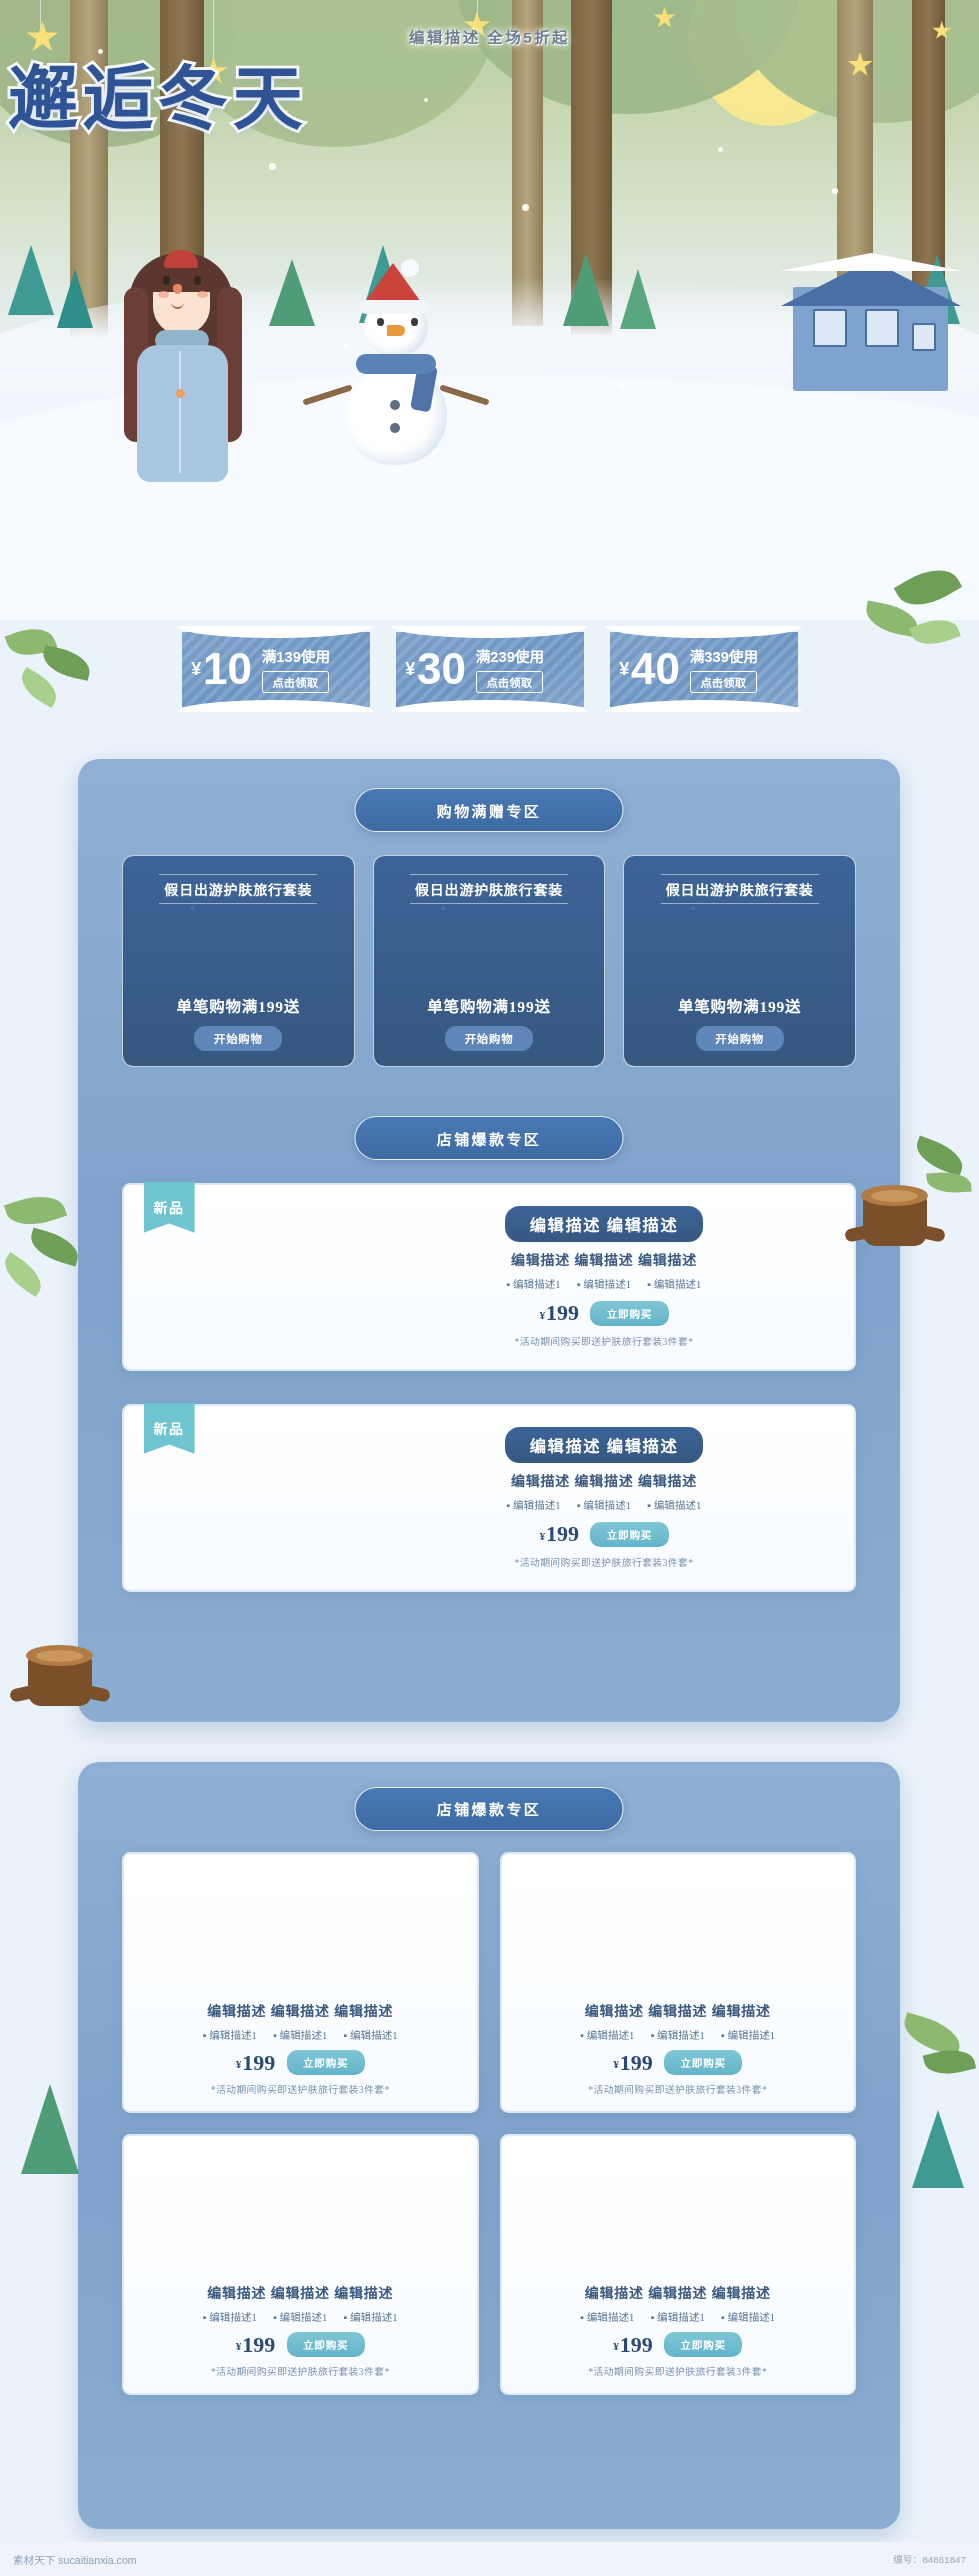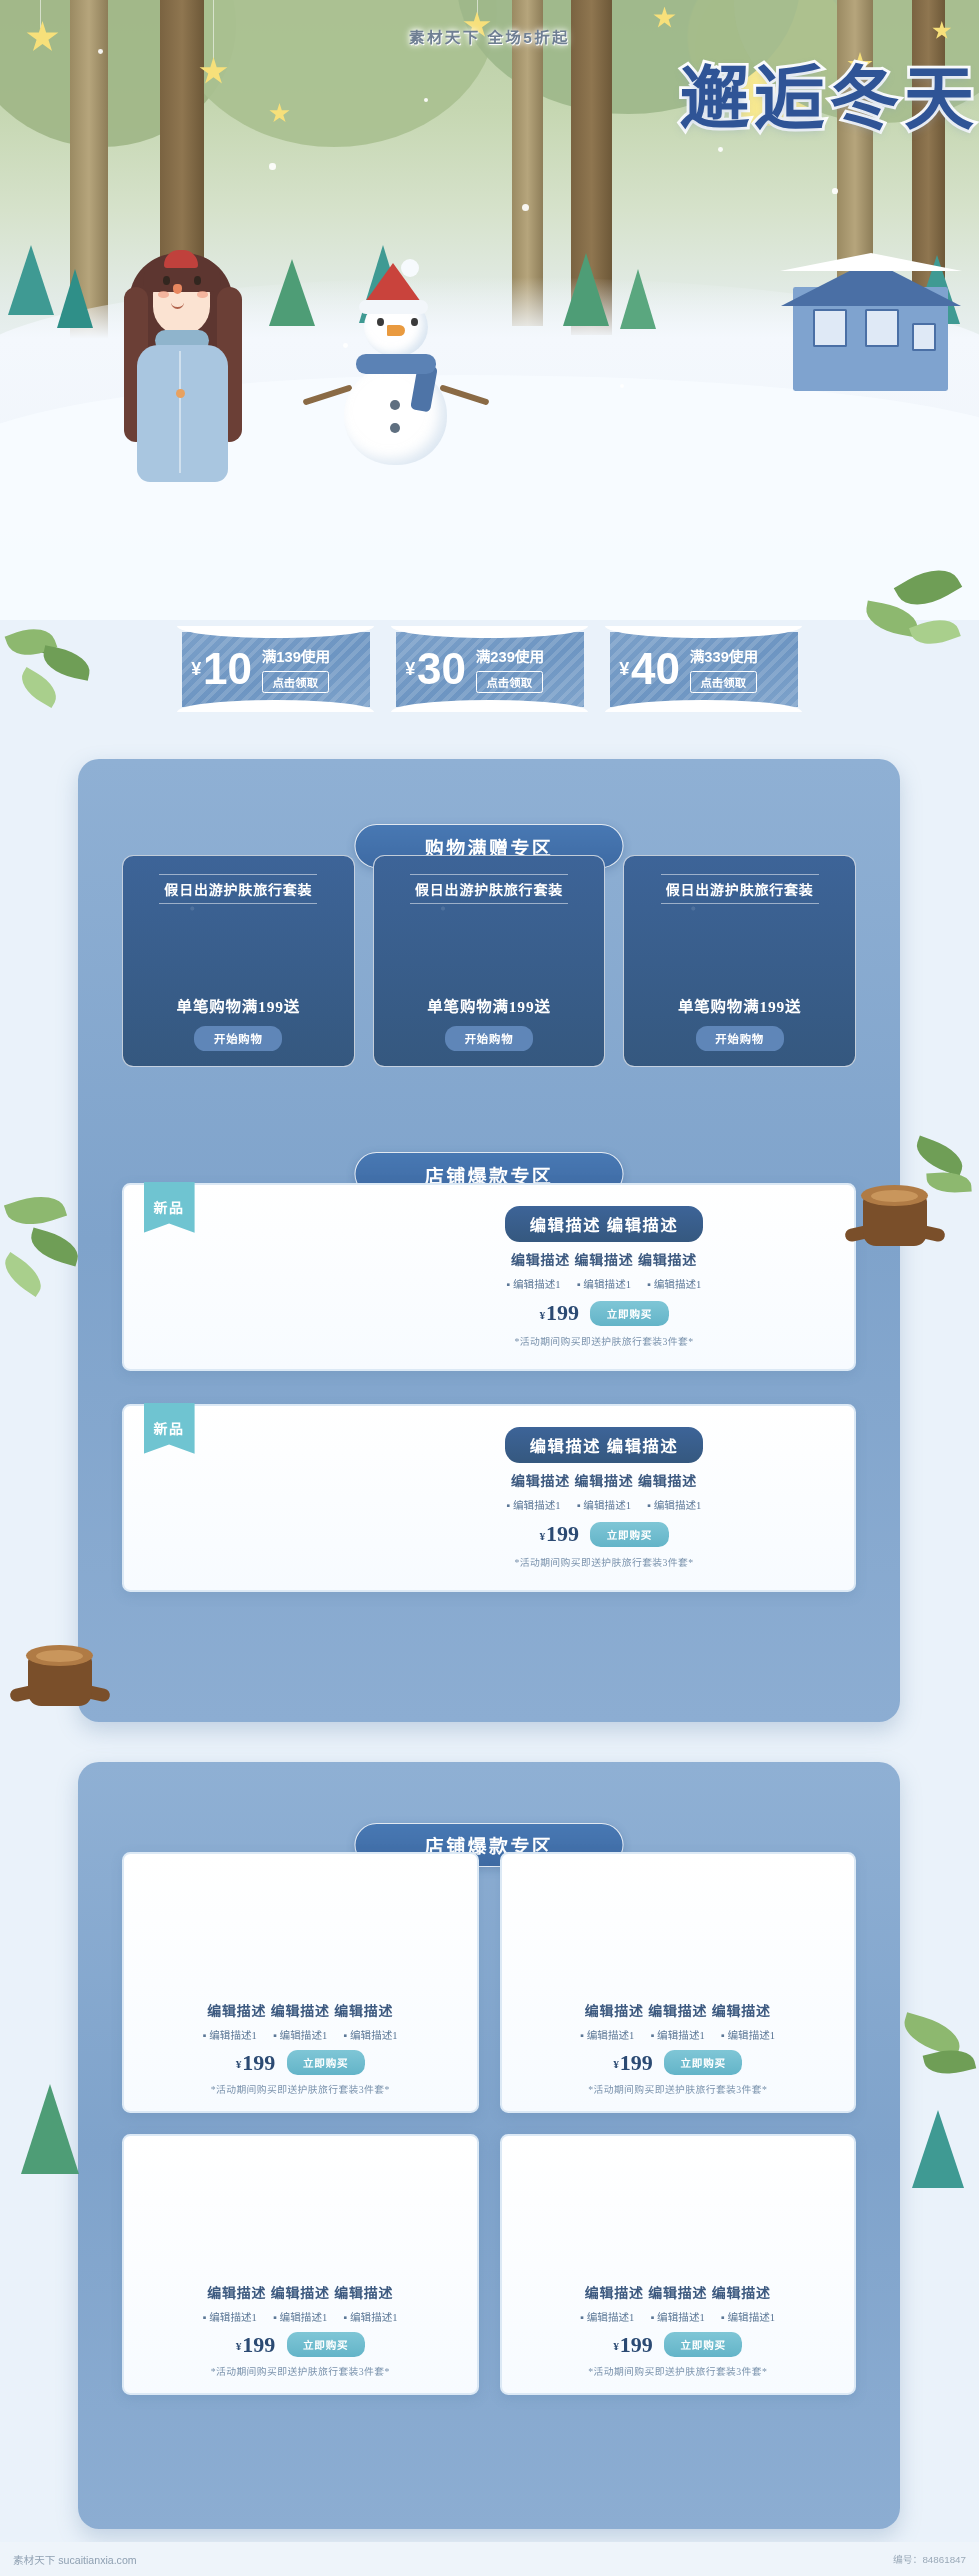--- a/index.html
+++ b/index.html
@@ -110,21 +110,21 @@
   .kv-sub {
     position:absolute; left:0; right:0; top:24.5px;
     text-align:center;
     font-family:"Liberation Sans", sans-serif;
     font-size:15.5px; font-weight:700; letter-spacing:2.4px;
     color:#6f7f93;
     text-shadow: 0 0 4.9px #ffffff, 0 0 8.2px #ffffff, 0.8px 0.8px 0 #ffffff;
   }
   .kv-title {
     position:absolute; left:8px; right:0; top:42px;
-    text-align:right;
+    text-align:left;
     font-family:"Liberation Sans", sans-serif;
     font-size:70px; font-weight:900; letter-spacing:4.9px;
     color:#2f5496;
     -webkit-text-stroke: 5.7px #ffffff;
     paint-order: stroke fill;
     text-shadow: 0 3.3px 8.2px rgba(120,150,190,.35);
   }
   .kv-promo {
     position:absolute; left:50%; transform:translateX(-50%); top:124px;
     background:#2f5496;
@@ -176,23 +176,22 @@
     box-shadow: 0 8.2px 21px rgba(90,125,165,.28);
   }
 
   .sec-title {
     position:absolute; left:50%; transform:translateX(-50%);
     width:269px; height:44px;
     background:linear-gradient(180deg,#4878b3 0%, #3e6aa3 100%);
     border-radius:22px;
     border:1.6px solid rgba(255,255,255,.85);
     display:flex; align-items:center; justify-content:center;
-    color:#ffffff; font-size:19px; font-weight:700; letter-spacing:2.4px;
+    color:#ffffff; font-size:15px; font-weight:700; letter-spacing:2.4px;
     box-shadow:0 2.4px 8.2px rgba(50,85,135,.3);
-    margin-top:36px;
   }
 
   
   .gift-wrap {
     position:absolute; left:50%; transform:translateX(-50%);
     width:734px; display:flex; gap:18px; justify-content:center;
   }
   .gift-card {
     width:233px; height:212px;
     background:
@@ -390,21 +389,21 @@
 
     <div class="flake" style="left:98px;top:49px;width:4.9px;height:4.9px;"></div>
     <div class="flake" style="left:269px;top:163px;width:6.5px;height:6.5px;"></div>
     <div class="flake" style="left:424px;top:98px;width:4.1px;height:4.1px;"></div>
     <div class="flake" style="left:522px;top:204px;width:7.3px;height:7.3px;"></div>
     <div class="flake" style="left:718px;top:147px;width:4.9px;height:4.9px;"></div>
     <div class="flake" style="left:832px;top:188px;width:5.7px;height:5.7px;"></div>
     <div class="flake" style="left:343px;top:343px;width:4.9px;height:4.9px;"></div>
     <div class="flake" style="left:620px;top:384px;width:4.1px;height:4.1px;"></div>
 
-    <div class="kv-sub">素材天下  全场5折起</div>
+    <div class="kv-sub">编辑描述  全场5折起</div>
     <div class="kv-title">邂逅冬天</div>
   </div>
 
   <div class="stem" style="left:29px;top:654px;width:47px;height:2.4px;transform:rotate(18deg);"></div>
   <div class="leaf light" style="left:8.2px;top:628px;width:46px;height:28px;transform:rotate(-20deg);"></div>
   <div class="leaf" style="left:42px;top:650px;width:49px;height:26px;transform:rotate(12deg);"></div>
   <div class="leaf pale" style="left:18px;top:676px;width:42px;height:23px;transform:rotate(30deg);"></div>
 
   <div class="leaf" style="left:898px;top:571px;width:60px;height:33px;transform:rotate(150deg);"></div>
   <div class="leaf light" style="left:865px;top:605px;width:54px;height:28px;transform:rotate(190deg);"></div>

